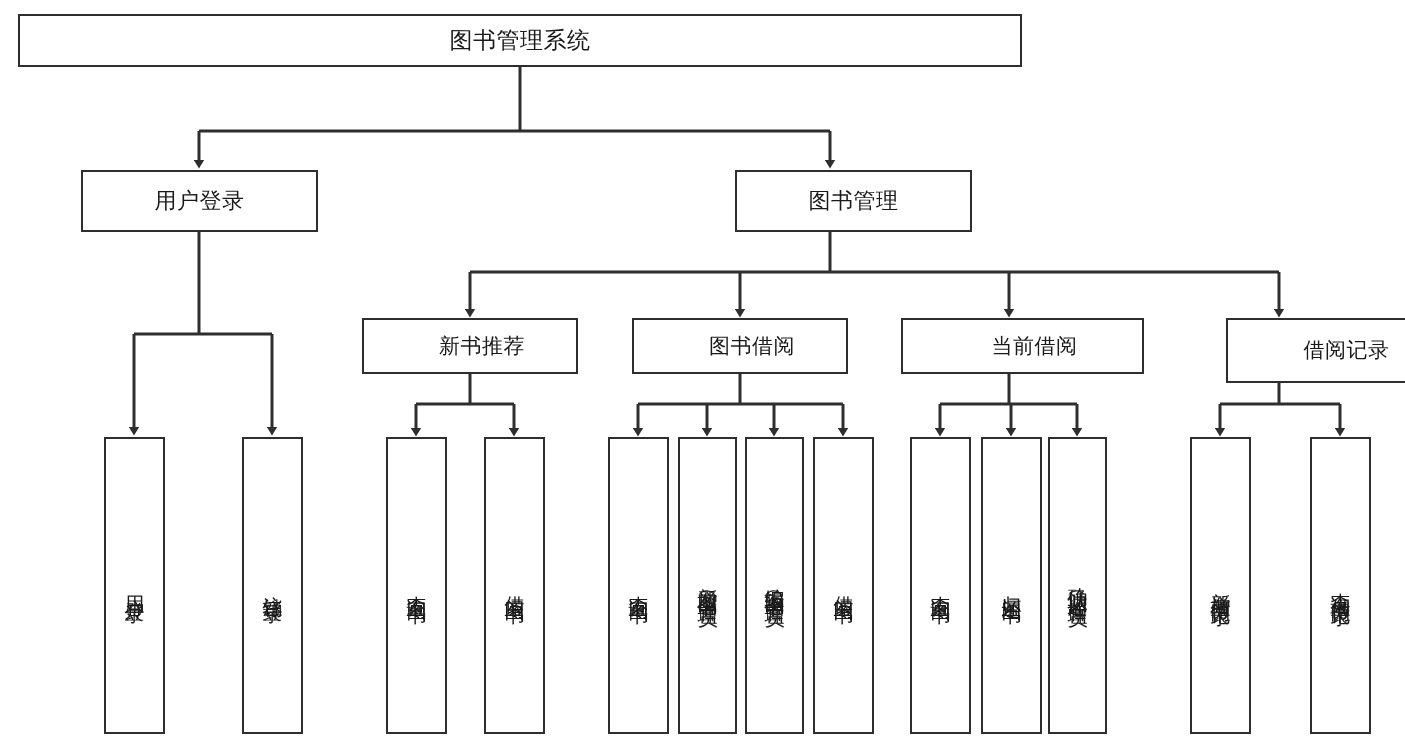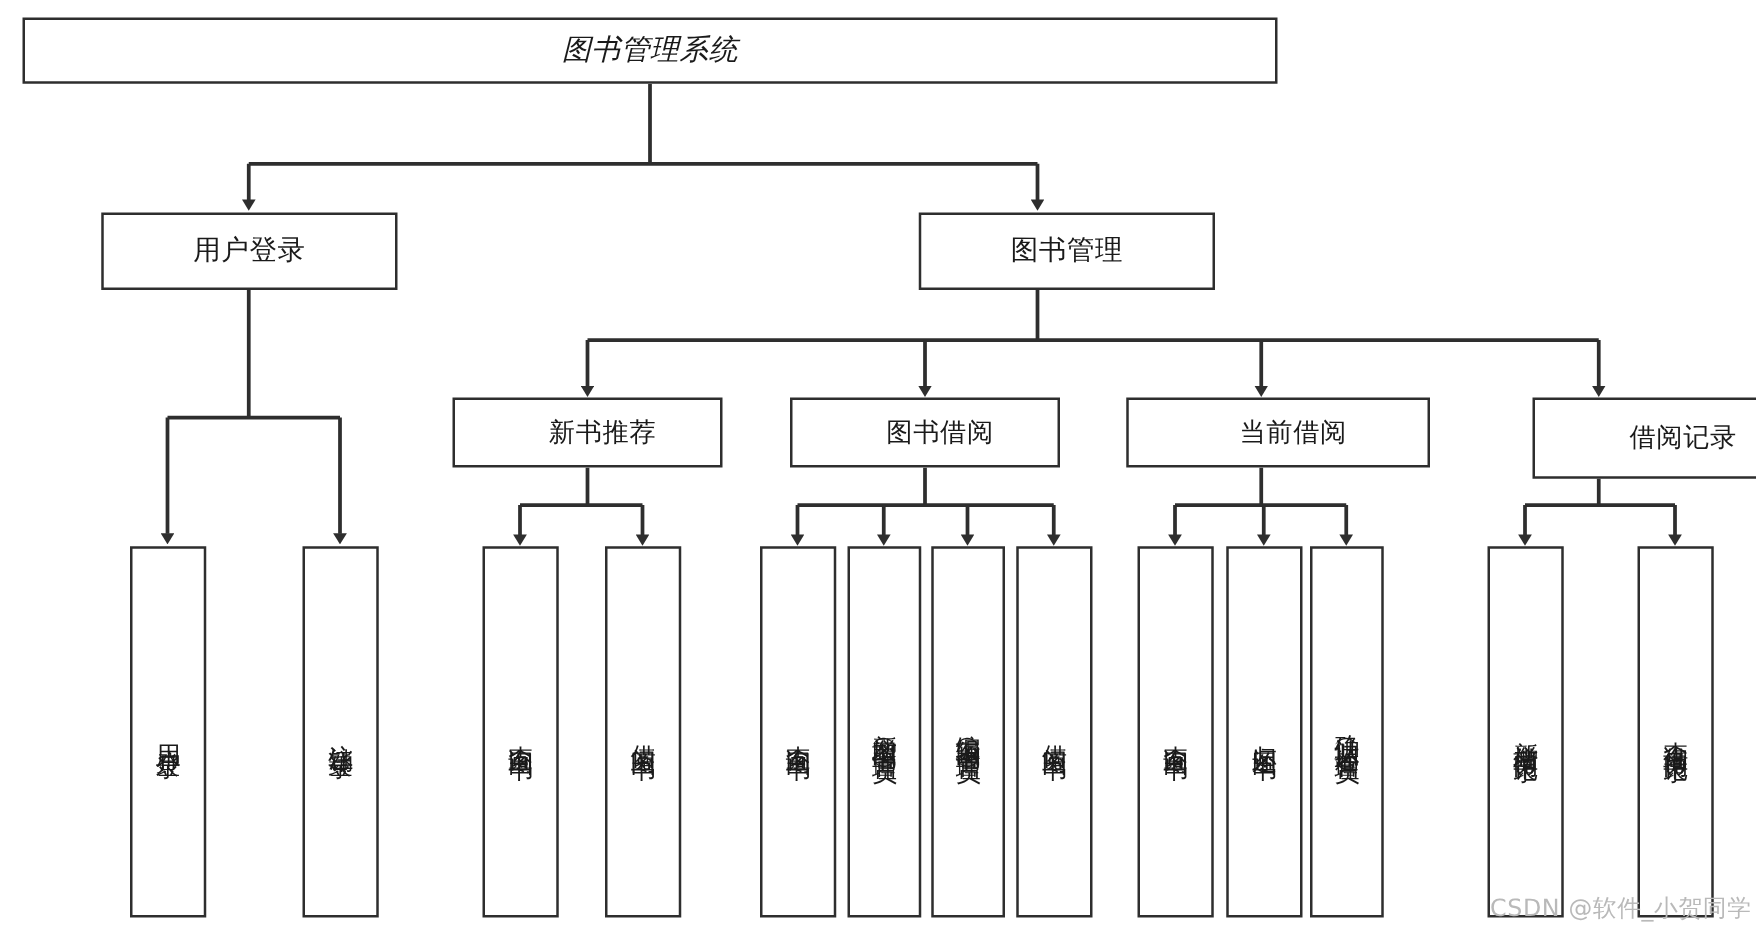--- a/index.html
+++ b/index.html
@@ -120,21 +120,21 @@
       <path d="M1011,404 L1011,428" marker-end="url(#arrow)"></path>
       <path d="M1077,404 L1077,428" marker-end="url(#arrow)"></path>
 
       <path d="M1279,374 L1279,404"></path>
       <path d="M1220,404 L1340,404"></path>
       <path d="M1220,404 L1220,428" marker-end="url(#arrow)"></path>
       <path d="M1340,404 L1340,428" marker-end="url(#arrow)"></path>
     </g>
   </svg>
 
-  <div class="node root" style="left: 18px; top: 14px; width: 1004px; height: 53px; border-color: rgb(46, 46, 46); background: rgb(255, 255, 255); color: rgb(26, 26, 26); font-style: italic;">
+  <div class="node root" style="left: 18px; top: 14px; width: 1004px; height: 53px; border-color: rgb(46, 46, 46); background: rgb(255, 255, 255); color: rgb(26, 26, 26);">
     <span class="node-label">图书管理系统</span>
   </div>
 
   <div class="node level2" style="left: 81px; top: 170px; width: 237px; height: 62px; border-color: rgb(46, 46, 46); background: rgb(255, 255, 255); color: rgb(26, 26, 26);">
     <span class="node-label">用户登录</span>
   </div>
   <div class="node level2" style="left: 711px; top: 170px; width: 237px; height: 62px; border-color: rgb(46, 46, 46); background: rgb(255, 255, 255); color: rgb(26, 26, 26); margin-left: 24px;">
     <span class="node-label">图书管理</span>
   </div>
 
@@ -184,15 +184,14 @@
   <div class="node leaf" style="left: 1048px; top: 437px; width: 59px; height: 297px; border-color: rgb(46, 46, 46); background: rgb(255, 255, 255); color: rgb(26, 26, 26);">
     <span class="node-label">确认归还（管理员）</span>
   </div>
   <div class="node leaf" style="left: 1190px; top: 437px; width: 61px; height: 297px; border-color: rgb(46, 46, 46); background: rgb(255, 255, 255); color: rgb(26, 26, 26);">
     <span class="node-label">新增借阅记录</span>
   </div>
   <div class="node leaf" style="left: 1310px; top: 437px; width: 61px; height: 297px; border-color: rgb(46, 46, 46); background: rgb(255, 255, 255); color: rgb(26, 26, 26);">
     <span class="node-label">查询借阅记录</span>
   </div>
 
-  <div class="watermark" style="left: 1192px; top: 714px; color: rgb(185, 185, 185);">CSDN @软件_小贺同学</div>
 
 </div>
 
 </body></html>

